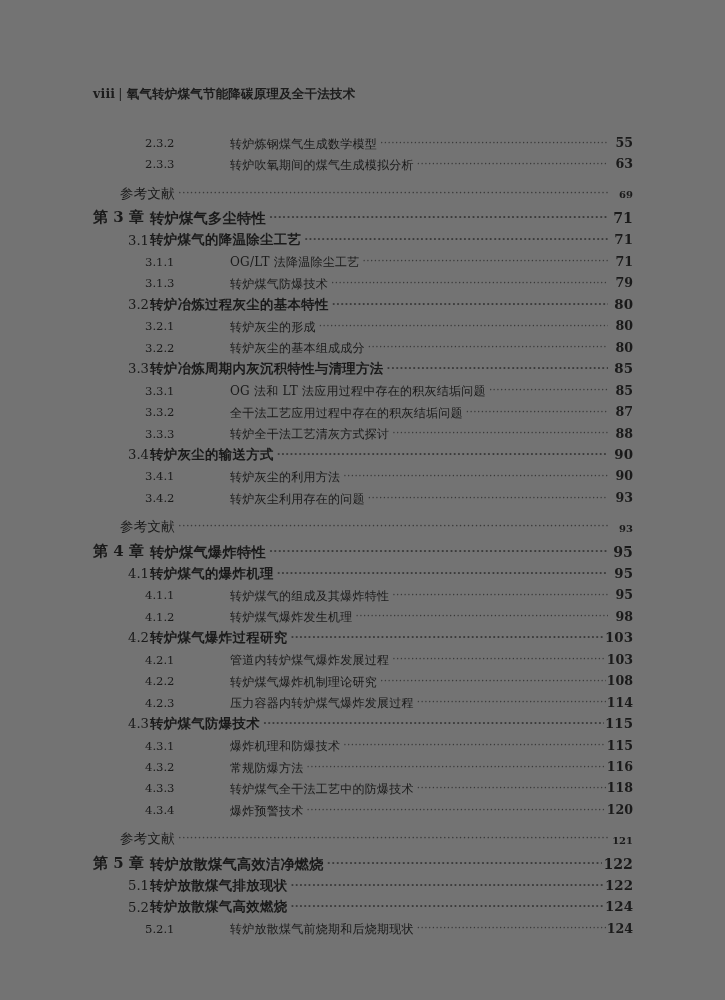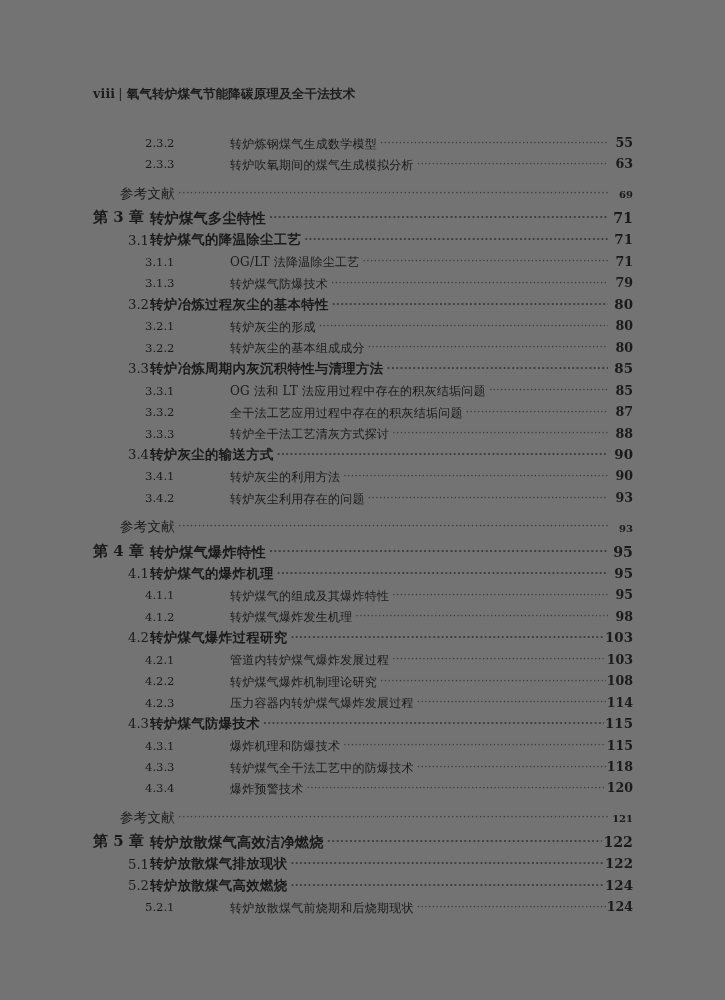--- a/index.html
+++ b/index.html
@@ -317,20 +317,26 @@
         <span class="leader"></span>
         <span class="pg">115</span>
       </div>
       <div class="toc-row lvl-3">
         <span class="num">4.3.1</span>
         <span class="title">爆炸机理和防爆技术</span>
         <span class="leader"></span>
         <span class="pg">115</span>
       </div>
       <div class="toc-row lvl-3">
+        <span class="num">4.3.2</span>
+        <span class="title">常规防爆方法</span>
+        <span class="leader"></span>
+        <span class="pg">116</span>
+      </div>
+      <div class="toc-row lvl-3">
         <span class="num">4.3.3</span>
         <span class="title">转炉煤气全干法工艺中的防爆技术</span>
         <span class="leader"></span>
         <span class="pg">118</span>
       </div>
       <div class="toc-row lvl-3">
         <span class="num">4.3.4</span>
         <span class="title">爆炸预警技术</span>
         <span class="leader"></span>
         <span class="pg">120</span>

